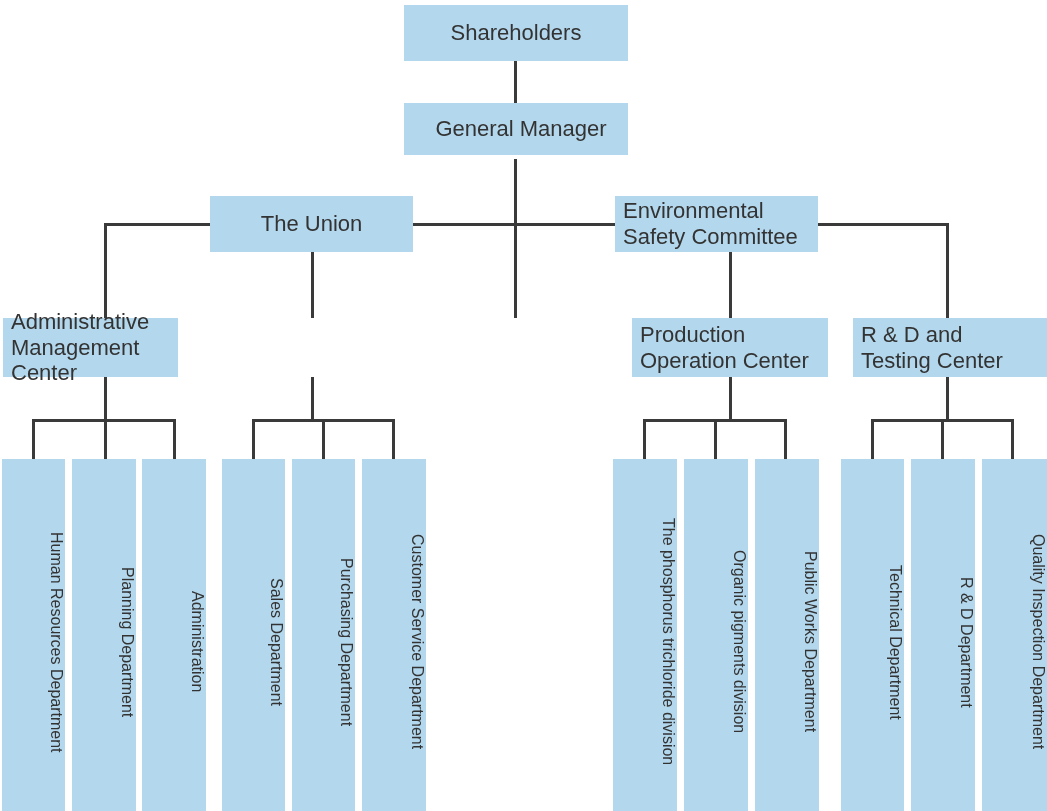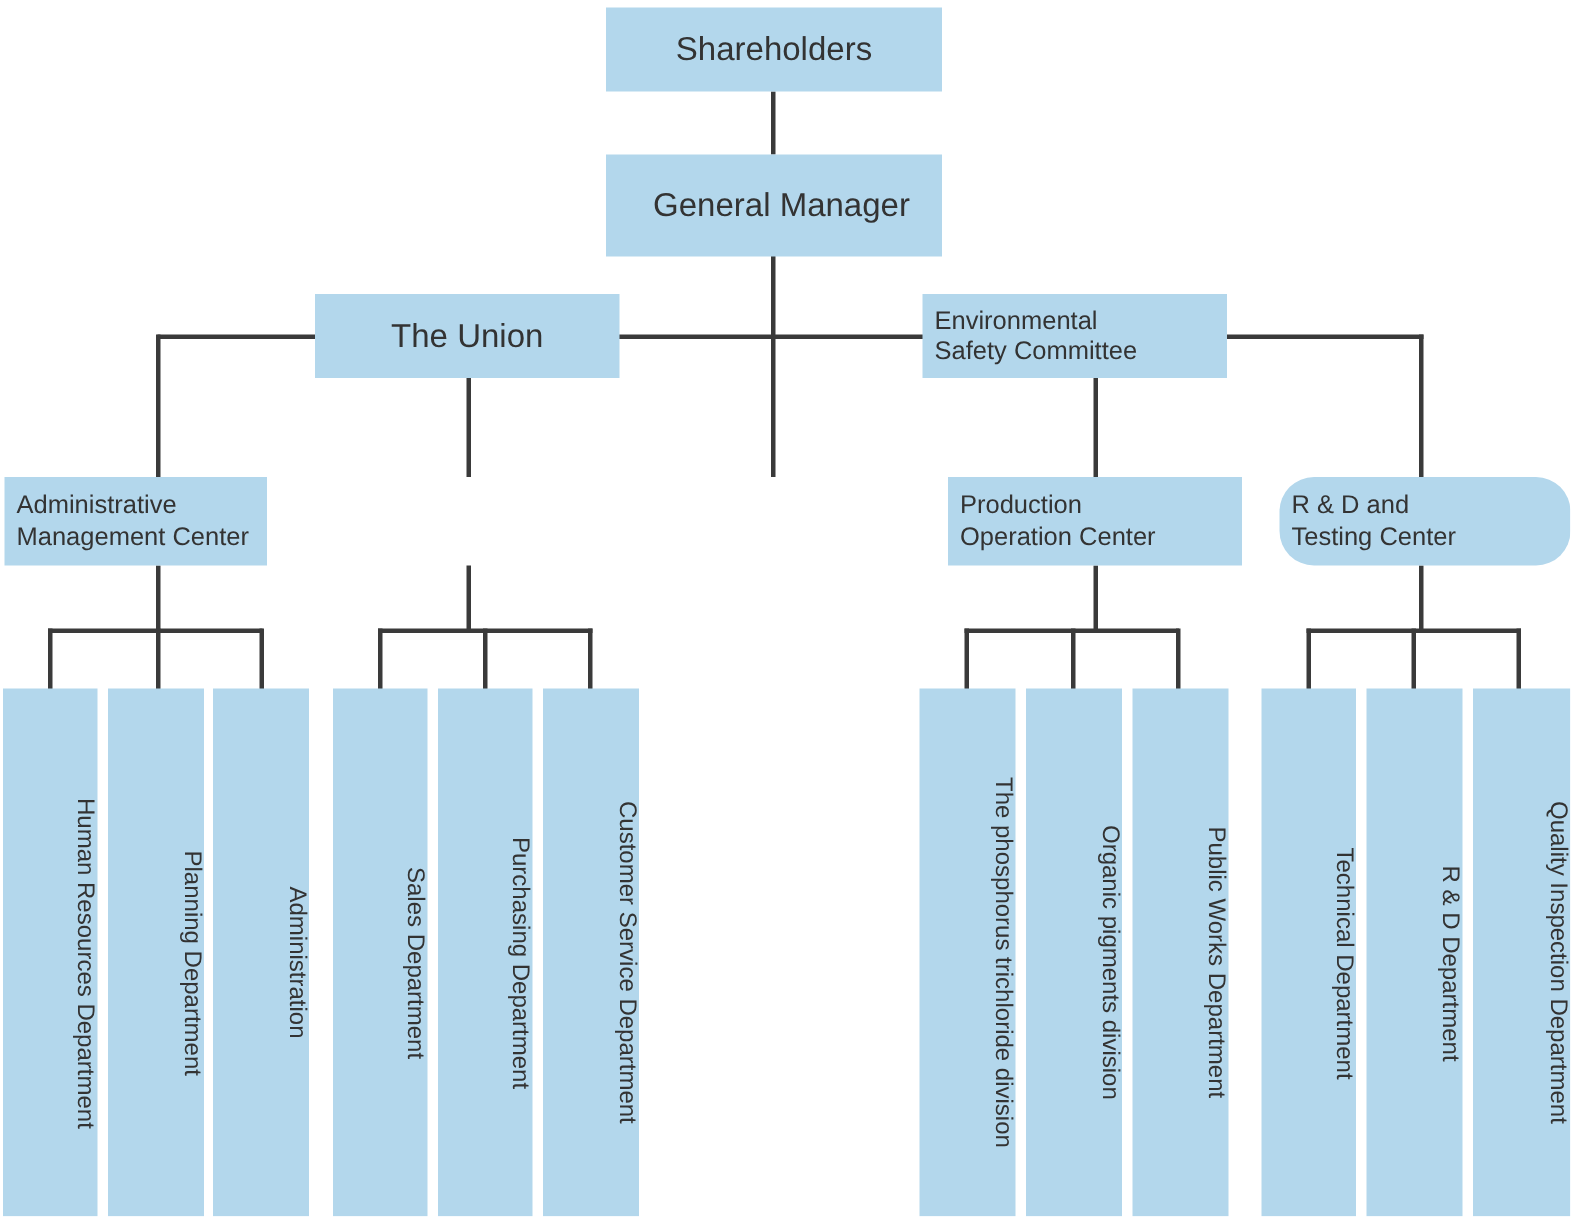--- a/index.html
+++ b/index.html
@@ -29,21 +29,21 @@
     text-align: center;
     box-sizing: border-box;
     line-height: 1.18;
     z-index: 2;
   }
   .node.h {
     font-size: 22px;
     padding: 2px 6px;
   }
   .node.h.two-line {
-    font-size: 17px;
+    font-size: 22px;
     text-align: left;
     justify-content: flex-start;
     padding-left: 8px;
   }
   .node.v {
     font-size: 16px;
     writing-mode: vertical-rl;
     text-orientation: mixed;
     align-items: flex-start;
     justify-content: center;
@@ -103,21 +103,21 @@
   <div class="conn v" style="left:946px; top:377px; height:43px;"></div>
   <div class="conn h" style="left:871px; top:419px; width:143px;"></div>
   <div class="conn v" style="left:871px; top:419px; height:41px;"></div>
   <div class="conn v" style="left:941px; top:419px; height:41px;"></div>
   <div class="conn v" style="left:1011px; top:419px; height:41px;"></div>
 
   <div class="node h" style="left:404px; top:5px; width:224px; height:56px;">
     <span class="label">Shareholders</span>
   </div>
 
-  <div class="node h" style="left:404px; top:103px; width:224px; height:68px;padding-left:16px;">
+  <div class="node h" style="left:404px; top:103px; width:224px; height:52px;padding-left:16px;">
     <span class="label">General Manager</span>
   </div>
 
   <div class="node h" style="left:210px; top:196px; width:203px; height:56px;">
     <span class="label">The Union</span>
   </div>
 
   <div class="node h two-line" style="left:615px; top:196px; width:203px; height:56px;">
     <span class="label">Environmental
 Safety Committee</span>
@@ -128,21 +128,21 @@
 Management Center</span>
   </div>
 
 
 
   <div class="node h two-line" style="left:632px; top:318px; width:196px; height:59px;">
     <span class="label">Production
 Operation Center</span>
   </div>
 
-  <div class="node h two-line" style="left:853px; top:318px; width:194px; height:59px;border-radius:23px;">
+  <div class="node h two-line" style="left:853px; top:318px; width:194px; height:59px;">
     <span class="label">R &amp; D and
 Testing Center</span>
   </div>
 
   <div class="node v" style="left:2px; top:459px; width:63px; height:352px;">
     <span class="label">Human Resources Department</span>
   </div>
 
   <div class="node v" style="left:72px; top:459px; width:64px; height:352px;">
     <span class="label">Planning Department</span>

